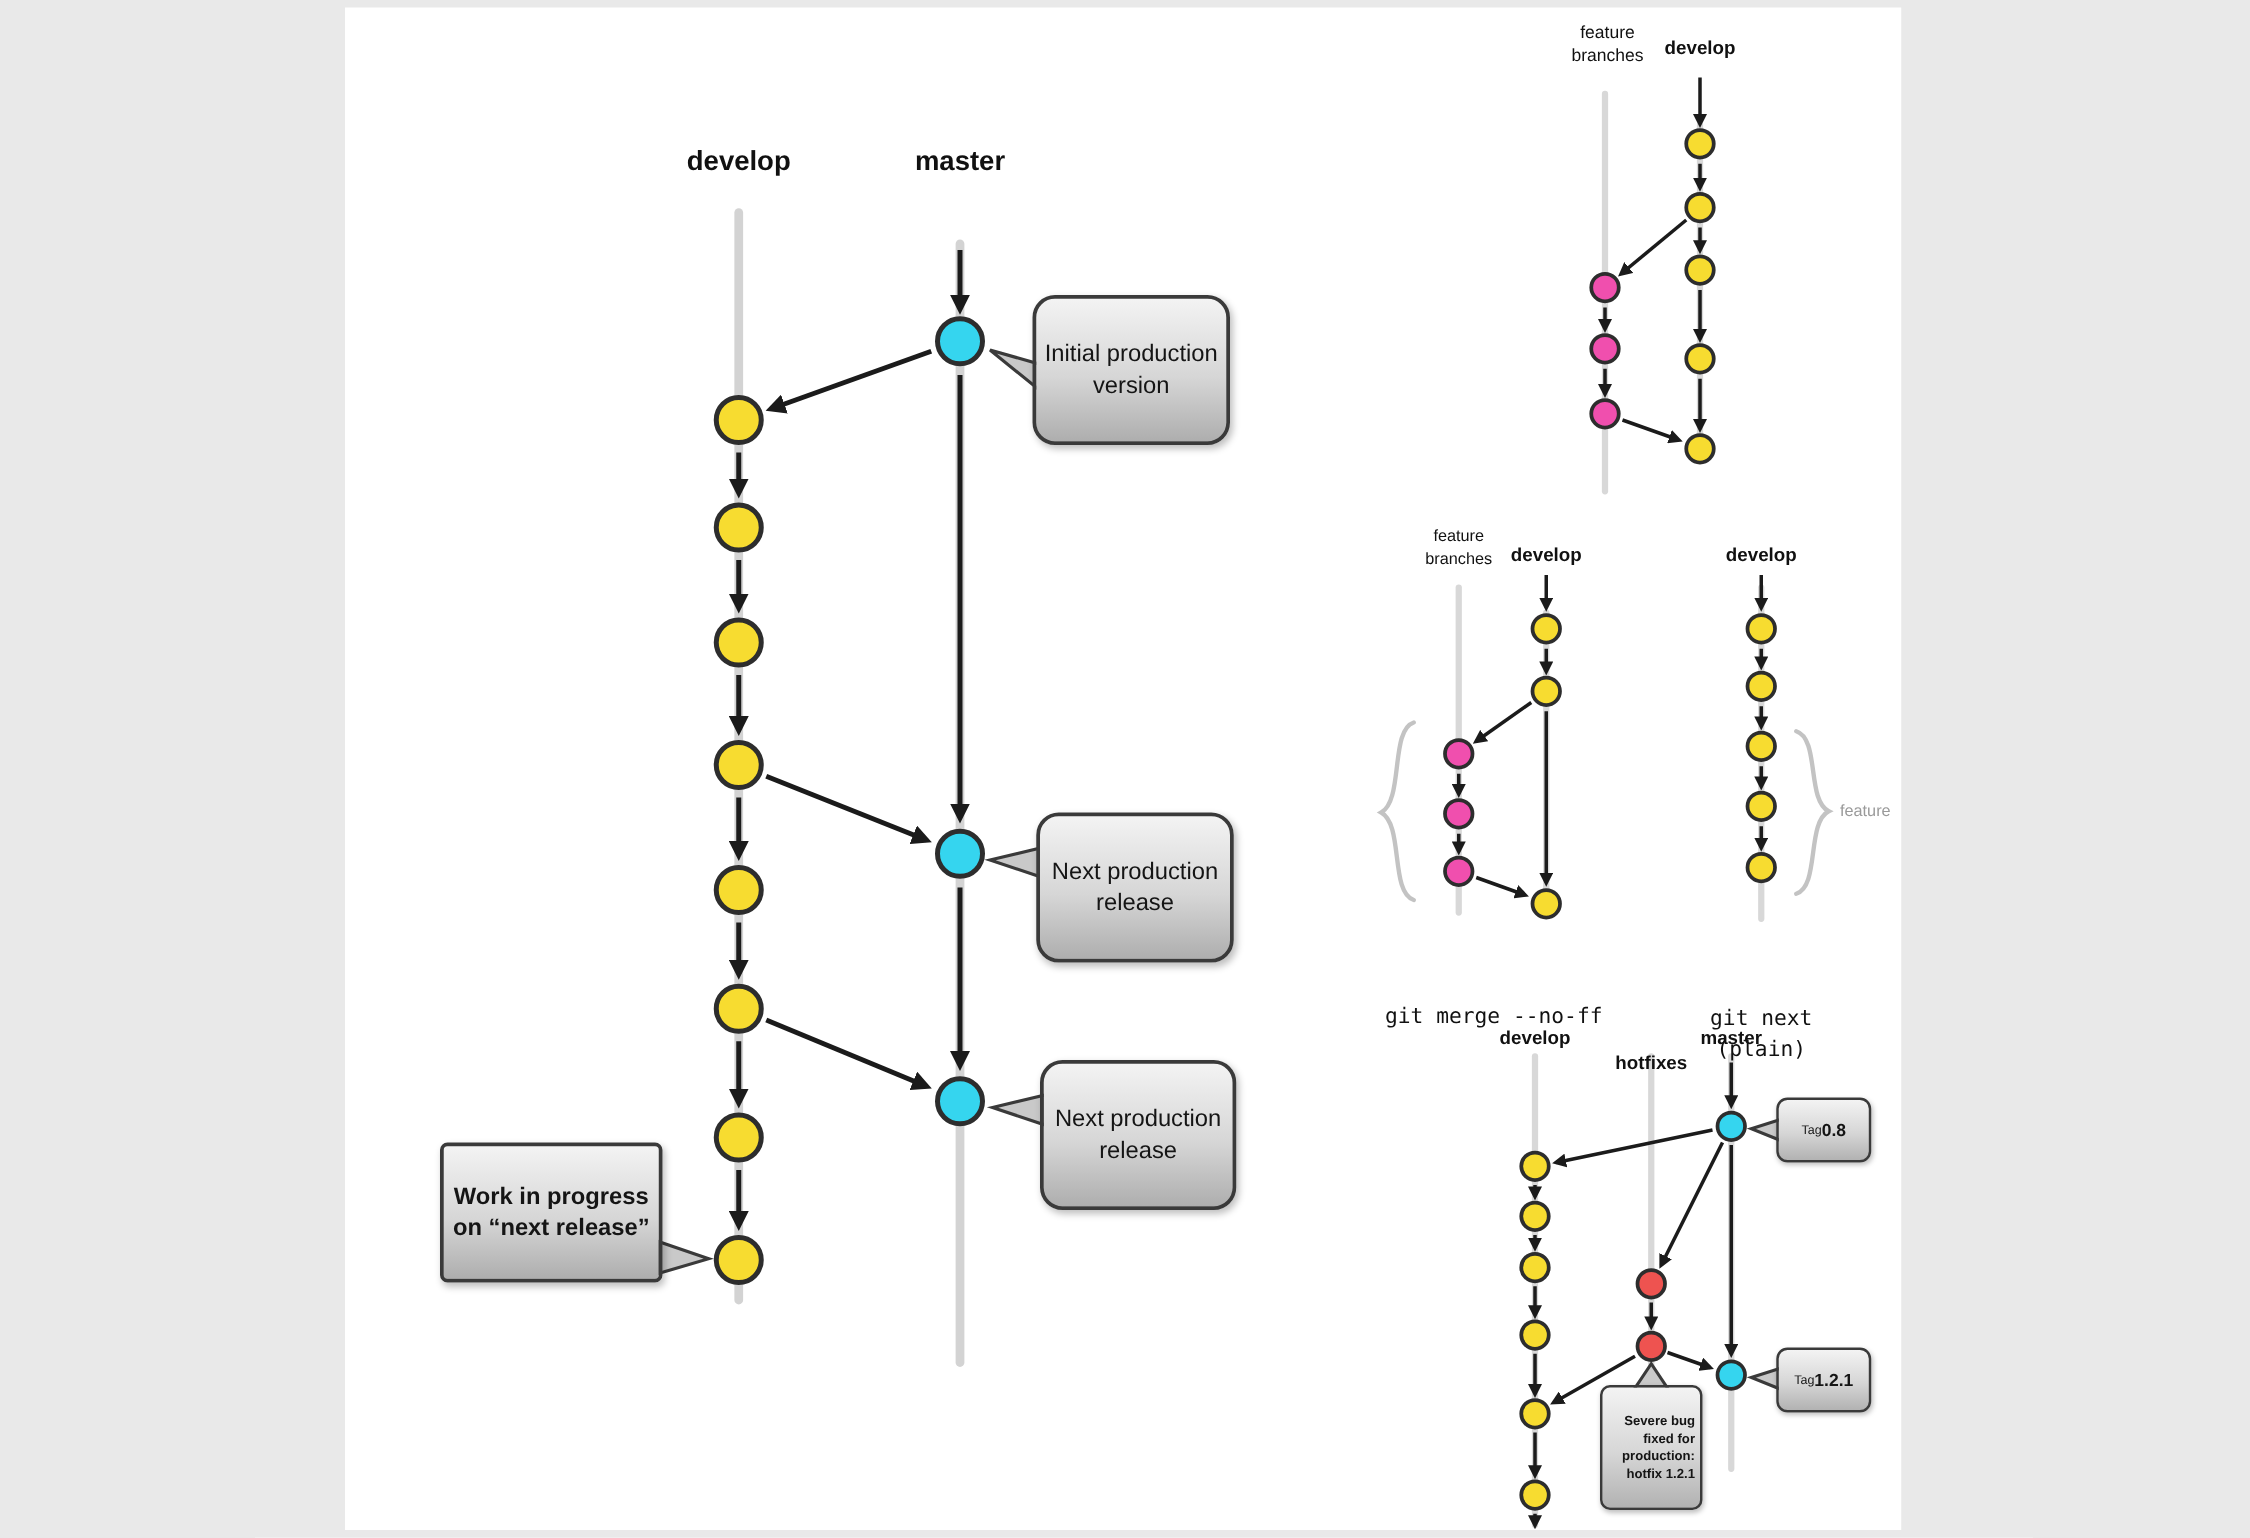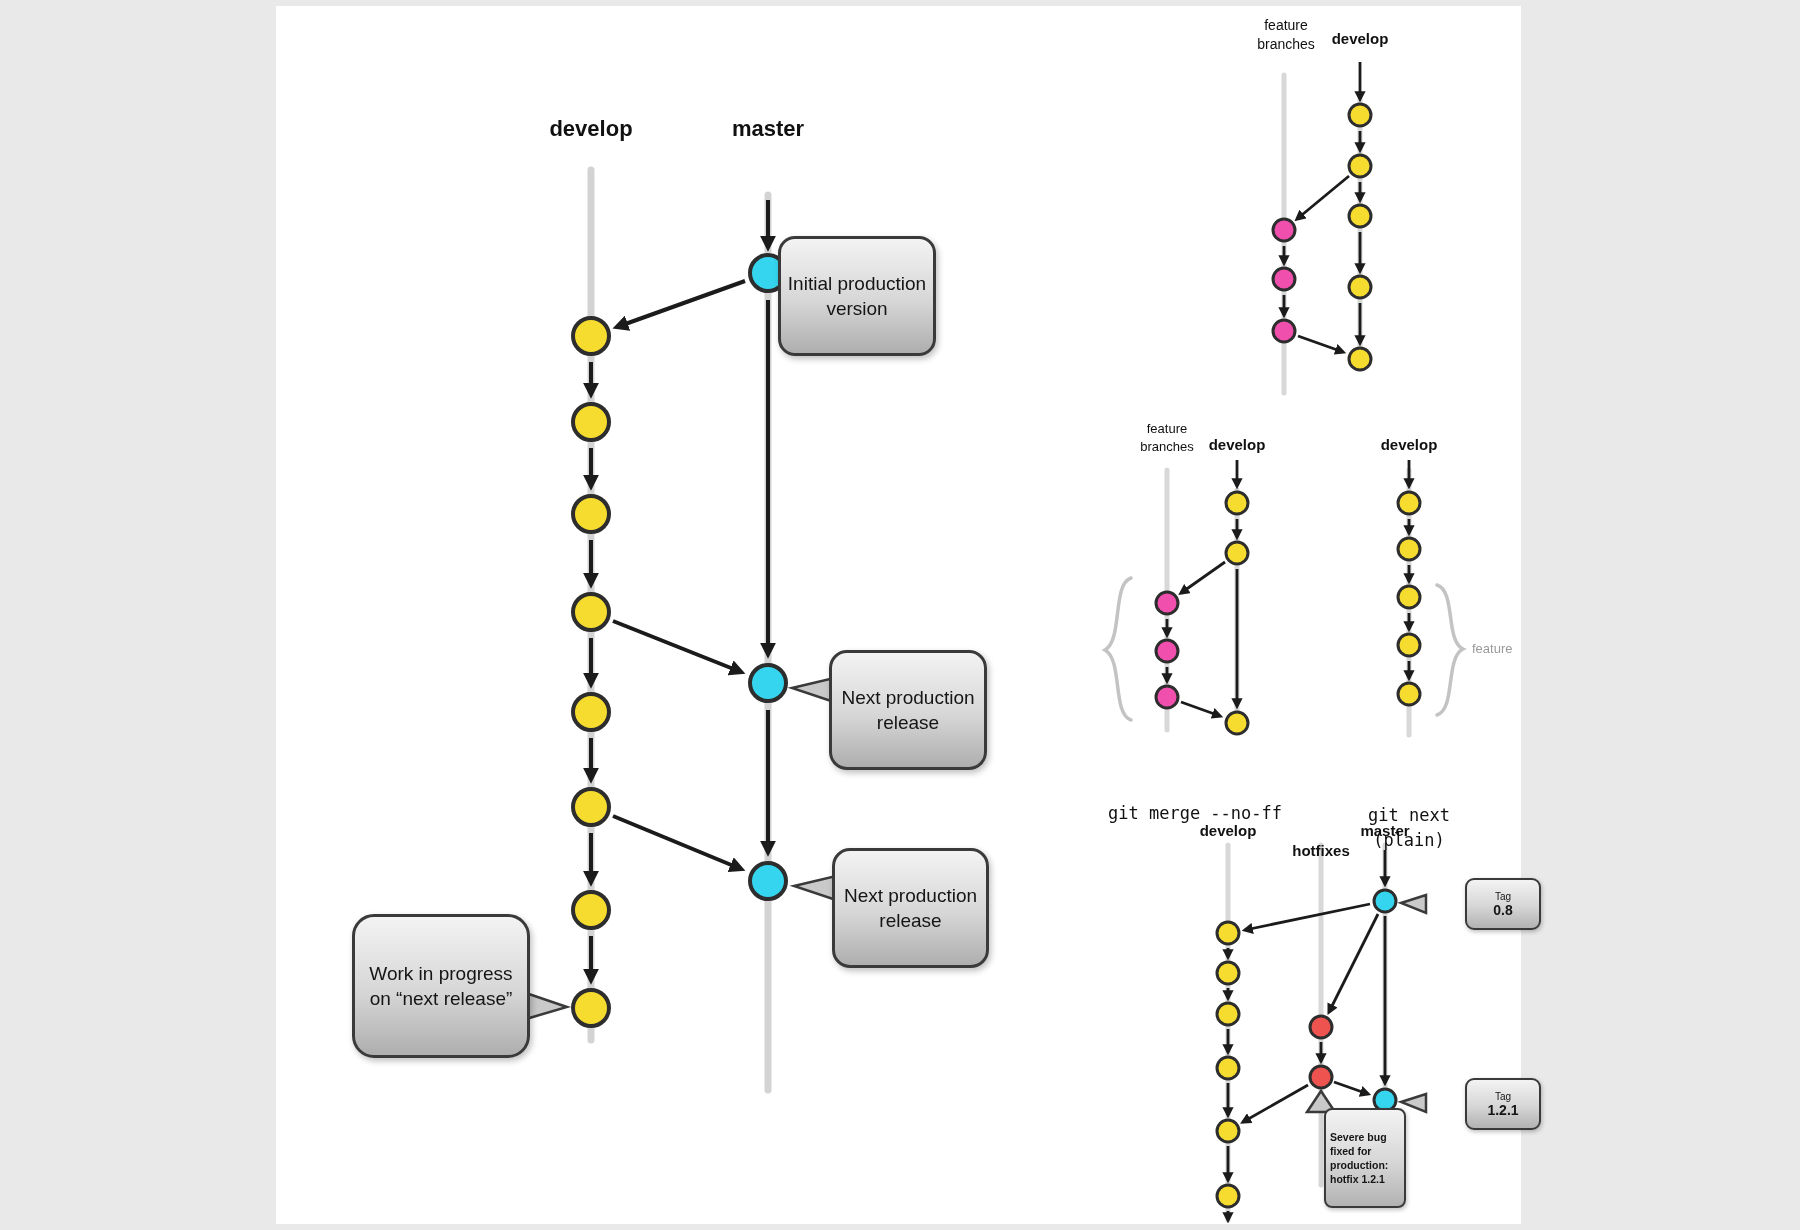--- a/index.html
+++ b/index.html
@@ -24,27 +24,26 @@
   .callout {
     position:absolute; display:flex; align-items:center; justify-content:center;
     text-align:center; color:#151515;
     background:linear-gradient(180deg,#f3f3f3 0%,#d6d6d6 55%,#aeaeae 100%);
     border:3px solid #3a3a3a; border-radius:18px;
     box-shadow:2px 3px 6px rgba(0,0,0,.25);
     font-size:19px; line-height:1.32; padding:6px;
     box-sizing:border-box;
   }
   .callout-sm {
-    position:absolute; display:flex; flex-direction:column; align-items:center; justify-content:center;
-    text-align:left; color:#151515;
+    position:absolute; display:flex; flex-direction:row; align-items:center; justify-content:center;
+    text-align:right; color:#151515;
     background:linear-gradient(180deg,#f3f3f3 0%,#d6d6d6 55%,#b2b2b2 100%);
     border:2px solid #3a3a3a; border-radius:9px;
     box-shadow:1px 2px 4px rgba(0,0,0,.25);
     box-sizing:border-box;
-    margin-left:44px;
   }
   .tag-small { font-size:10px; }
   .tag-big   { font-size:14px; font-weight:bold; }
   .mono { font-family:"DejaVu Sans Mono", monospace;margin-top:31px; }
 </style>
 </head>
 <body>
 
 <div class="canvas">
   <div class="page"></div>
@@ -219,30 +218,30 @@
 
   <div class="lbl b" style="left:1409px; top:436px; font-size:15px;">develop</div>
   <div class="lbl mono preline" style="left:1409px; top:772px; font-size:17px; line-height:1.45;">git next
 (plain)</div>
   <div style="position:absolute; left:1472px; top:641px; font-size:13px; color:#9a9a9a;">feature</div>
 
   <div class="lbl b" style="left:1228px; top:822px; font-size:15px;">develop</div>
   <div class="lbl b" style="left:1321px; top:842px; font-size:15px;">hotfixes</div>
   <div class="lbl b" style="left:1385px; top:822px; font-size:15px;">master</div>
 
-  <div class="callout" style="left:778px; top:236px; width:158px; height:120px;border-radius:17px;">
+  <div class="callout" style="left:826px; top:236px; width:158px; height:120px;">
     <span>Initial production version</span>
   </div>
   <div class="callout" style="left:829px; top:650px; width:158px; height:120px;">
     <span>Next production release</span>
   </div>
   <div class="callout" style="left:832px; top:848px; width:157px; height:120px;">
     <span>Next production release</span>
   </div>
-  <div class="callout" style="left:352px; top:914px; width:178px; height:144px; border-radius:22px;">
+  <div class="callout" style="left:352px; top:914px; width:178px; height:112px; border-radius:6px;font-weight:bold;">
     <span>Work in progress on “next release”</span>
   </div>
 
   <div class="callout-sm" style="left:1421px; top:878px; width:76px; height:52px;">
     <span class="tag-small">Tag</span>
     <span class="tag-big">0.8</span>
   </div>
   <div class="callout-sm" style="left:1421px; top:1078px; width:76px; height:52px;">
     <span class="tag-small">Tag</span>
     <span class="tag-big">1.2.1</span>

